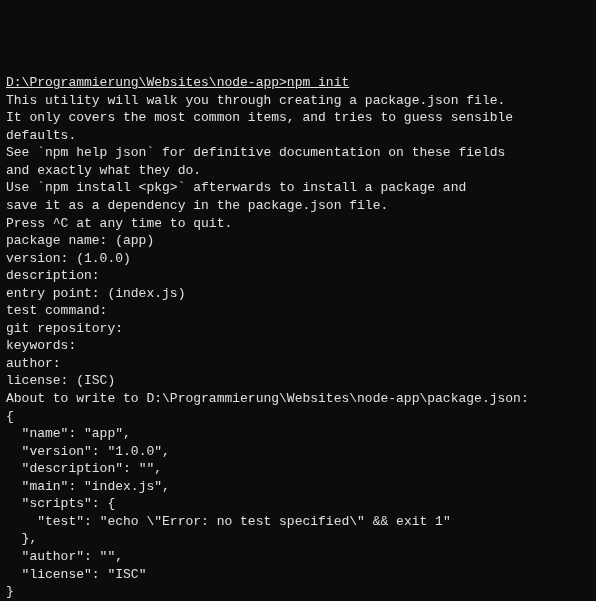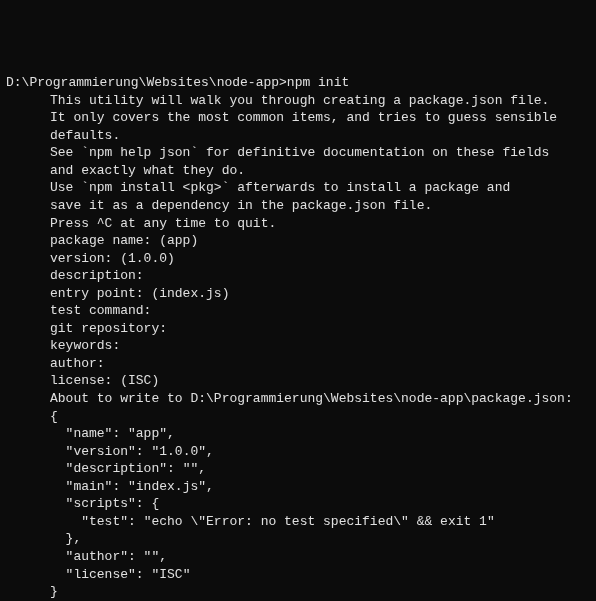--- a/index.html
+++ b/index.html
@@ -15,24 +15,24 @@
       line-height: 1.35;
       padding: 4px 6px;
       width: 596px;
       height: 601px;
       overflow: hidden;
       white-space: pre-wrap;
       word-wrap: break-word;
     }
     .line {
       display: block;
-      margin-left: 44px;
     }
     .prompt-line {
       display: block;
+      text-decoration: underline;
     }
   </style>
 </head>
 <body>
 
 
 
 <span class="prompt-line"><span>D:\Programmierung\Websites\node-app&gt;</span><span>npm init</span></span><span class="line">This utility will walk you through creating a package.json file.</span><span class="line">It only covers the most common items, and tries to guess sensible defaults.</span><span class="line"></span><span class="line">See `npm help json` for definitive documentation on these fields</span><span class="line">and exactly what they do.</span><span class="line"></span><span class="line">Use `npm install &lt;pkg&gt;` afterwards to install a package and</span><span class="line">save it as a dependency in the package.json file.</span><span class="line"></span><span class="line">Press ^C at any time to quit.</span><span class="line">package name: (app)</span><span class="line">version: (1.0.0)</span><span class="line">description:</span><span class="line">entry point: (index.js)</span><span class="line">test command:</span><span class="line">git repository:</span><span class="line">keywords:</span><span class="line">author:</span><span class="line">license: (ISC)</span><span class="line">About to write to D:\Programmierung\Websites\node-app\package.json:</span><span class="line"></span><span class="line">{</span><span class="line">  "name": "app",</span><span class="line">  "version": "1.0.0",</span><span class="line">  "description": "",</span><span class="line">  "main": "index.js",</span><span class="line">  "scripts": {</span><span class="line">    "test": "echo \"Error: no test specified\" &amp;&amp; exit 1"</span><span class="line">  },</span><span class="line">  "author": "",</span><span class="line">  "license": "ISC"</span><span class="line">}</span><span class="line"></span><span class="line"></span><span class="line">Is this OK? (yes)</span>
 
 

